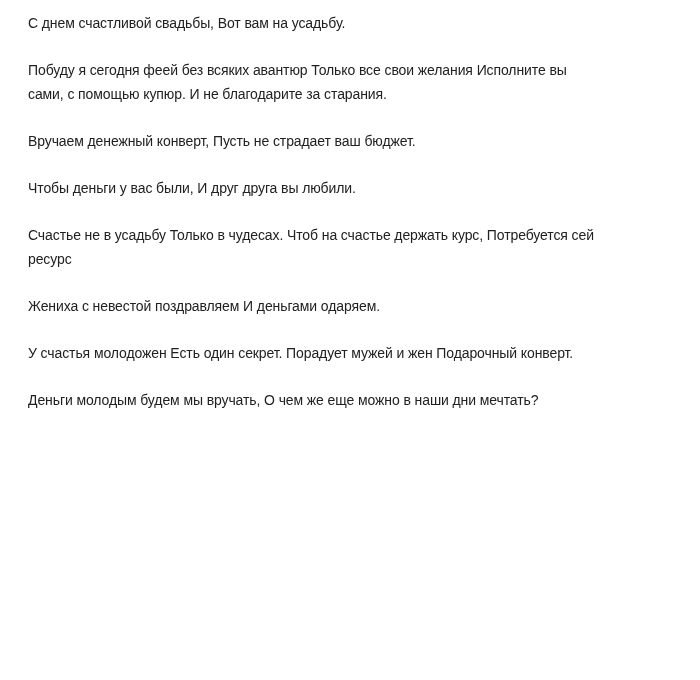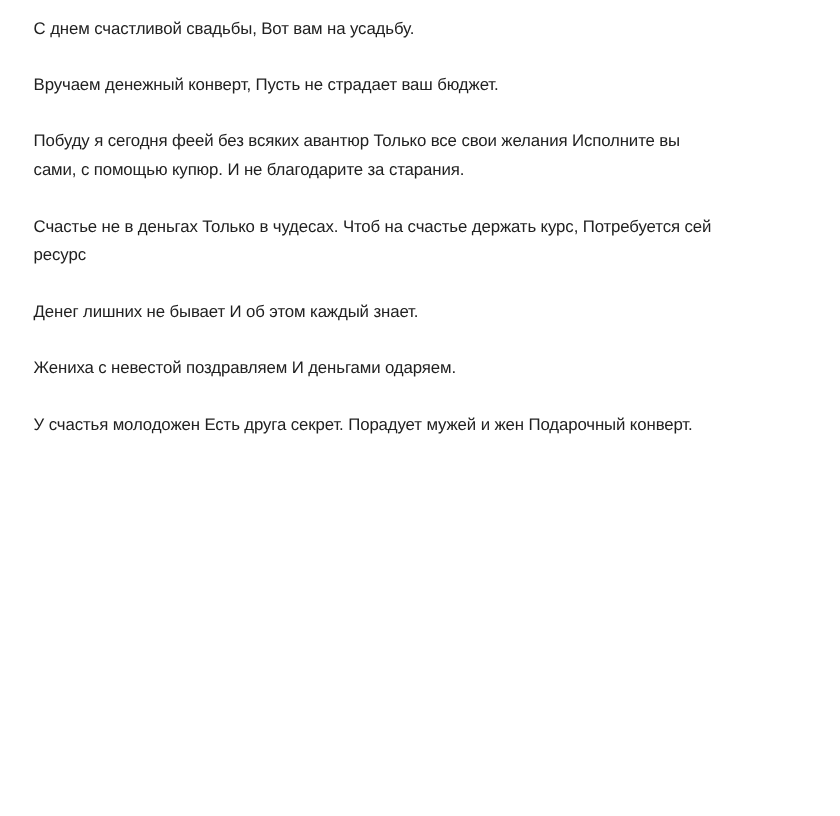--- a/index.html
+++ b/index.html
@@ -27,21 +27,22 @@
     letter-spacing: -0.1px;
     color: #212121;
     white-space: pre; 
   }
 </style>
 </head>
 <body>
 
 <div class="doc">
   <p>С днем счастливой свадьбы, Вот вам на усадьбу.</p>
-  <p>Вручаем денежный конверт, Пусть не страдает ваш бюджет.</p>
   <p>Побуду я сегодня феей без всяких авантюр Только все свои желания Исполните вы
 сами, с помощью купюр. И не благодарите за старания.</p>
-  <p>Счастье не в деньгах Только в чудесах. Чтоб на счастье держать курс, Потребуется сей
+  <p>Вручаем денежный конверт, Пусть не страдает ваш бюджет.</p>
+  <p>Чтобы деньги у вас были, И друг друга вы любили.</p>
+  <p>Счастье не в усадьбу Только в чудесах. Чтоб на счастье держать курс, Потребуется сей
 ресурс</p>
-  <p>Денег лишних не бывает И об этом каждый знает.</p>
   <p>Жениха с невестой поздравляем И деньгами одаряем.</p>
-  <p>У счастья молодожен Есть друга секрет. Порадует мужей и жен Подарочный конверт.</p>
+  <p>У счастья молодожен Есть один секрет. Порадует мужей и жен Подарочный конверт.</p>
+  <p>Деньги молодым будем мы вручать, О чем же еще можно в наши дни мечтать?</p>
 </div>
 
 </body></html>

